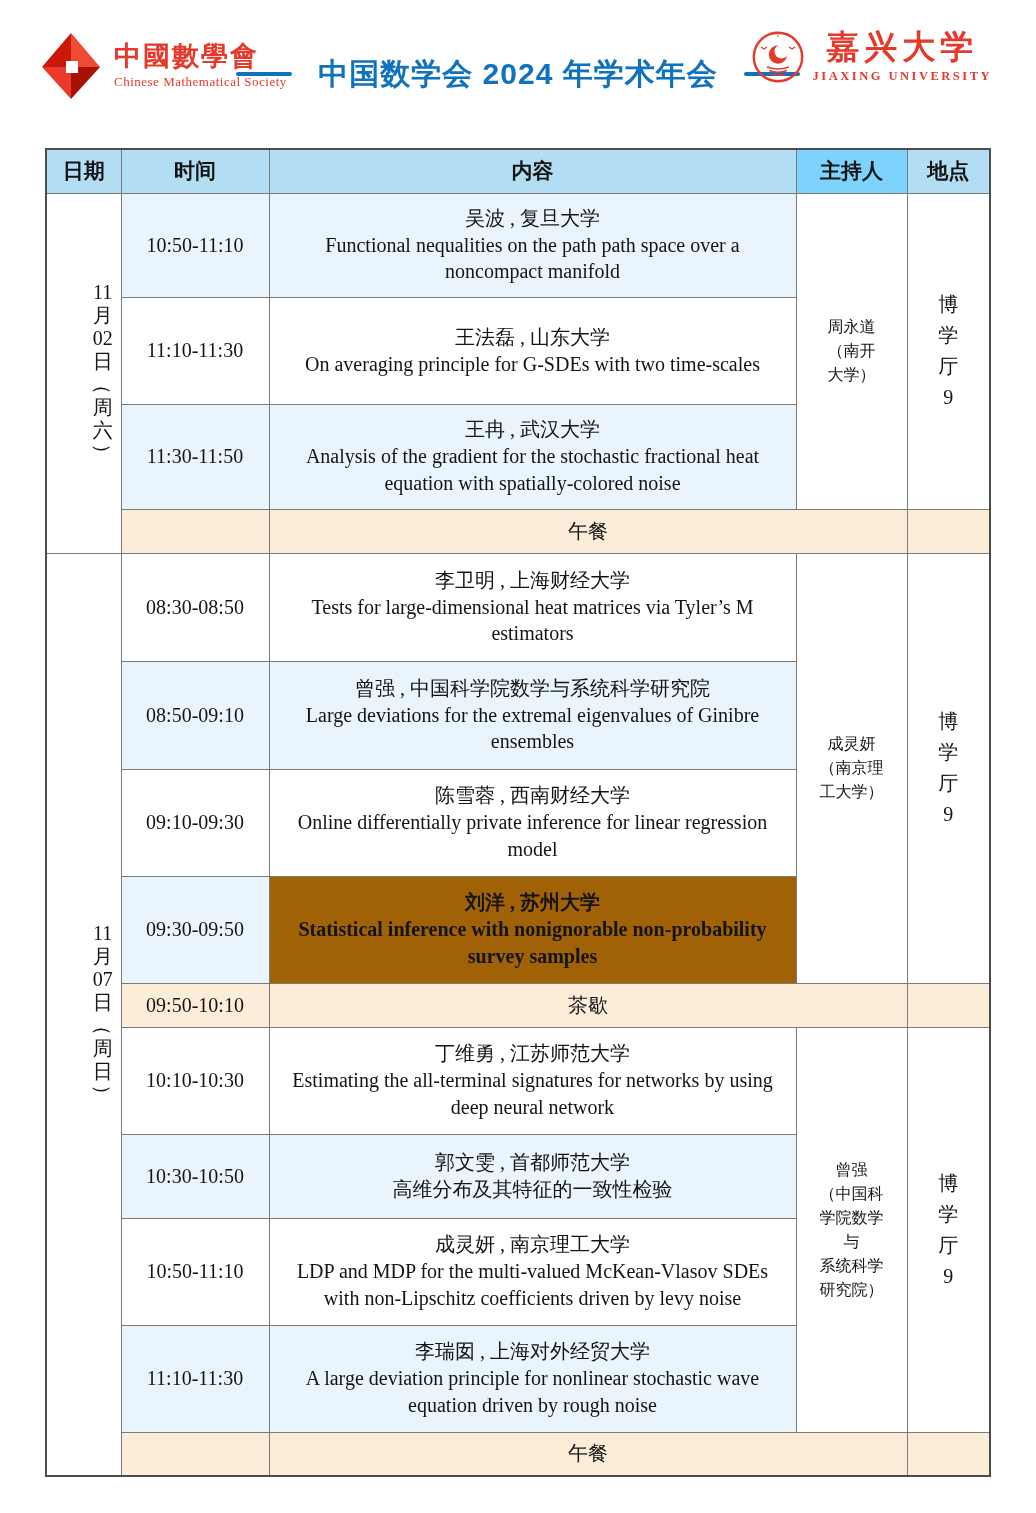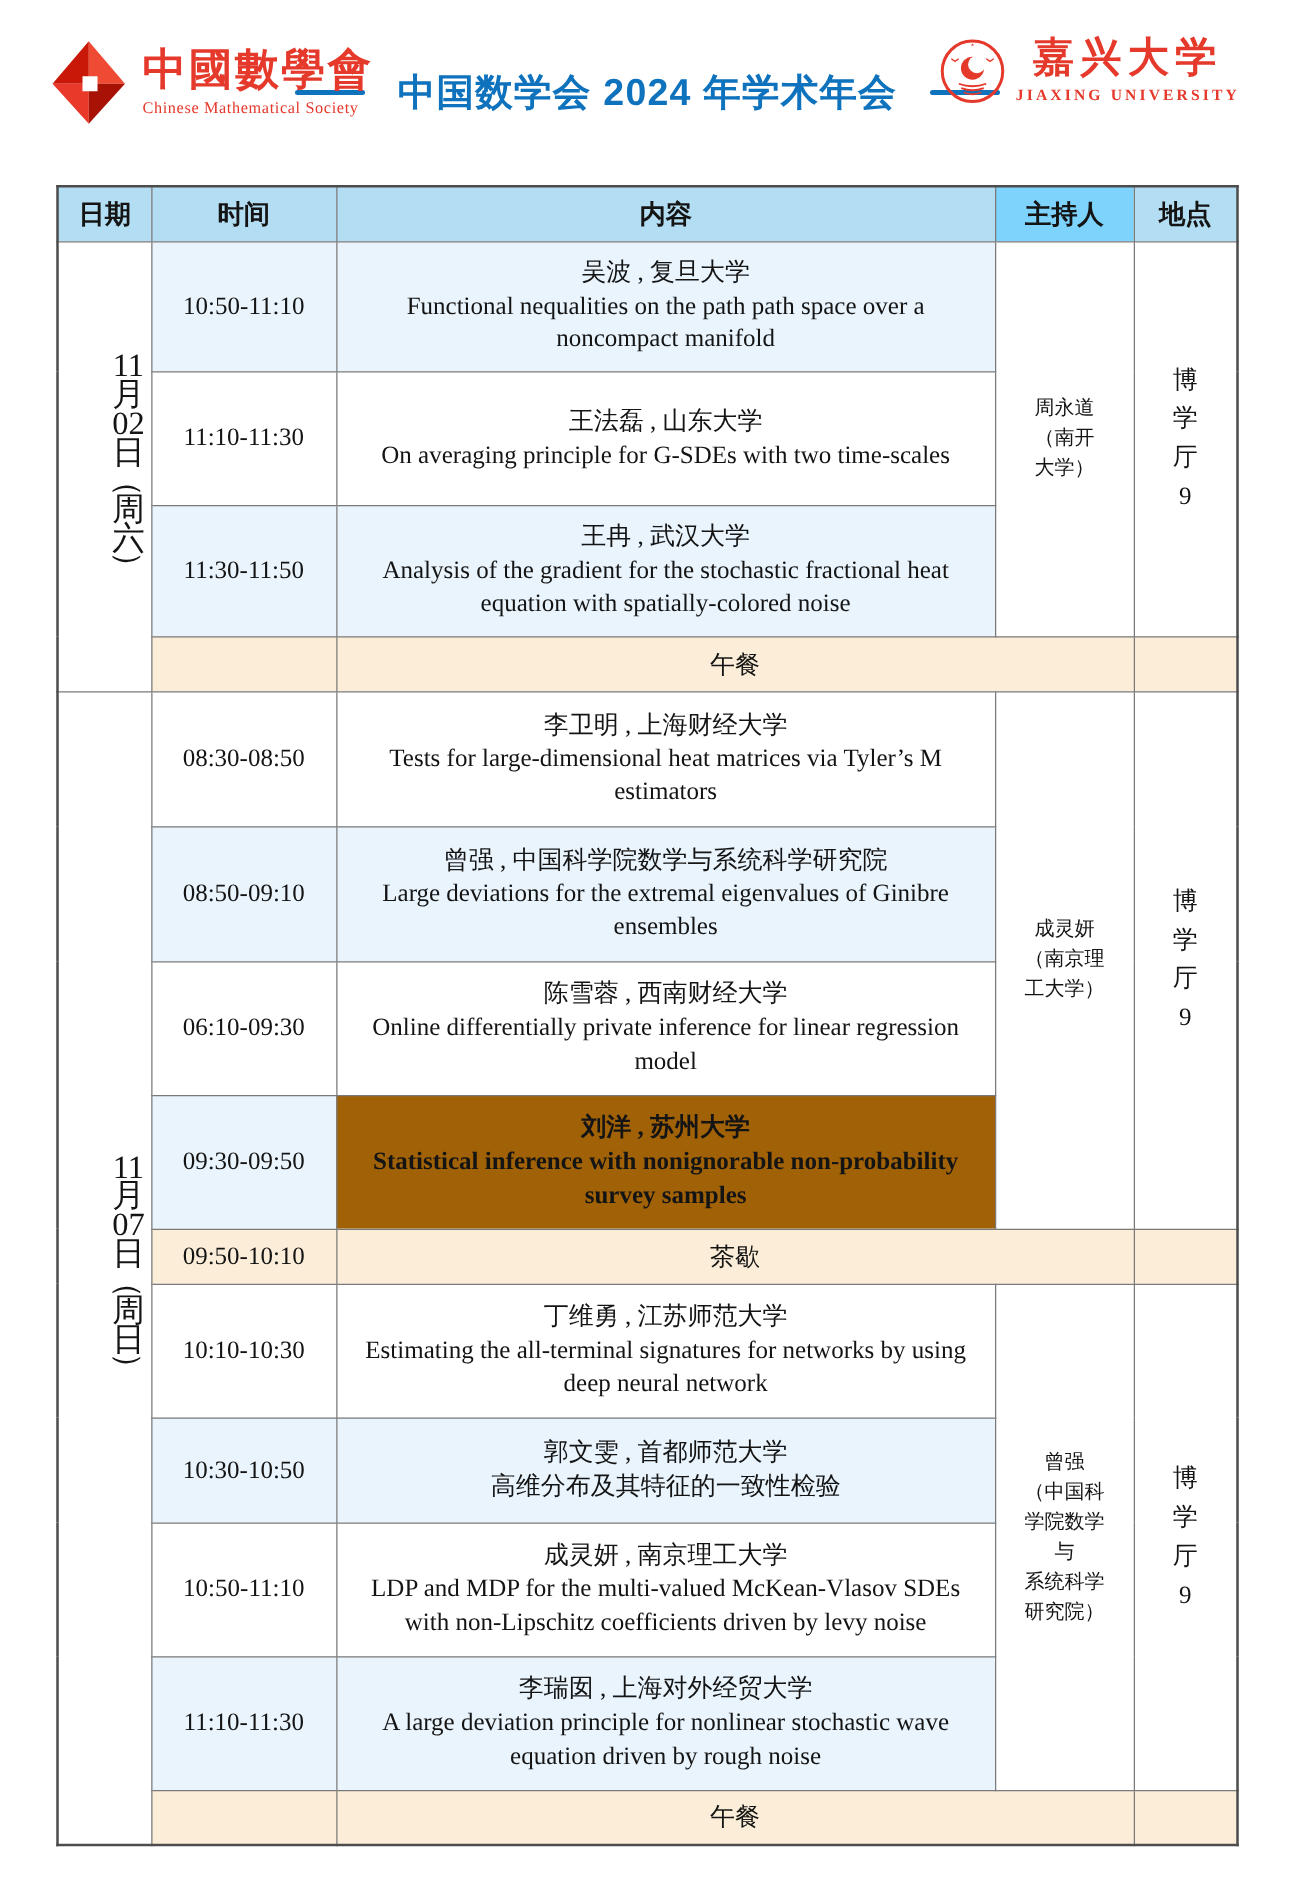--- a/index.html
+++ b/index.html
@@ -7,21 +7,21 @@
   body {
     width:1036px; height:1513px; position:relative;
     font-family:"Liberation Serif","DejaVu Serif",serif;
     color:#141414;
   }
   
   .topbar { position:absolute; top:0; left:0; width:1036px; height:148px; background:#fff; }
   .brand-left { position:absolute; left:38px; top:30px; display:flex; align-items:center; gap:10px; }
   .cms-diamond { width:66px; height:72px; flex:0 0 auto; }
   .cms-text { display:flex; flex-direction:column; align-items:flex-start; }
-  .cms-zh { font-size:35px; font-weight:bold; letter-spacing:2px; line-height:1.05;
+  .cms-zh { font-size:27px; font-weight:bold; letter-spacing:2px; line-height:1.05;
             font-family:"Liberation Serif","DejaVu Serif",serif; }
   .cms-en { font-size:13px; margin-top:3px; letter-spacing:0.5px; }
   .title-wrap { position:absolute; top:0; left:0; width:1036px; height:148px;
                 display:flex; align-items:center; justify-content:center; gap:26px; }
   .title-dash { width:56px; height:4px; border-radius:2px; }
   .main-title { font-size:30px; font-weight:bold; letter-spacing:1px;
                 font-family:"Liberation Sans","DejaVu Sans",sans-serif; }
   .brand-right { position:absolute; right:44px; top:30px; display:flex; align-items:center; gap:9px; }
   .jxu-seal { width:52px; height:52px; flex:0 0 auto; }
   .jxu-text { display:flex; flex-direction:column; align-items:center; }
@@ -33,21 +33,21 @@
   table.sched { border:2px solid #4c4c4c; }
   .sched th, .sched td { border:1px solid #7a7a7a; text-align:center; vertical-align:middle; }
   .sched th { height:44px; font-size:21px; font-weight:bold;
               font-family:"Liberation Sans","DejaVu Sans",sans-serif; }
   .time { font-size:20px; }
   .content { padding:3px 10px; font-size:20px; line-height:1.34; }
   .content .speaker { display:block; }
   .content .talk-title { display:block; }
   .host { font-size:16px; line-height:1.5; white-space:pre-line; padding:12px; }
   .venue { font-size:20px; line-height:1.55; white-space:pre-line; }
-  .datecol { font-size:26px;padding-left:38px; }
+  .datecol { font-size:20px;padding-left:38px; }
   .datecol .dline { line-height:23px; height:23px; }
   .datecol .vrot { transform:rotate(90deg); }
   .breakrow td { font-size:20px; }
 </style>
 </head>
 <body>
 
 <div class="topbar">
 
   <div class="title-wrap">
@@ -180,21 +180,21 @@
 9</td>
   </tr>
   <tr style="height:108px">
     <td class="time alt" style="background: rgb(233, 244, 252);">08:50-09:10</td>
     <td class="content alt" style="background: rgb(233, 244, 252);">
       <span class="speaker">曾强 , 中国科学院数学与系统科学研究院</span>
       <span class="talk-title">Large deviations for the extremal eigenvalues of Ginibre ensembles</span>
     </td>
   </tr>
   <tr style="height:107px">
-    <td class="time">06:10-09:30</td>
+    <td class="time">09:10-09:30</td>
     <td class="content">
       <span class="speaker">陈雪蓉 , 西南财经大学</span>
       <span class="talk-title">Online differentially private inference for linear regression model</span>
     </td>
   </tr>
   <tr style="height:107px">
     <td class="time alt" style="background: rgb(233, 244, 252);">09:30-09:50</td>
     <td class="content alt" style="background: #a16207; font-weight: bold;">
       <span class="speaker">刘洋 , 苏州大学</span>
       <span class="talk-title">Statistical inference with nonignorable non-probability survey samples</span>

